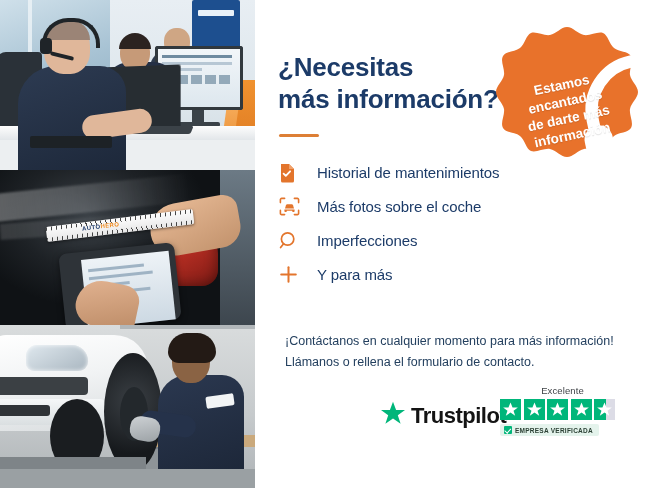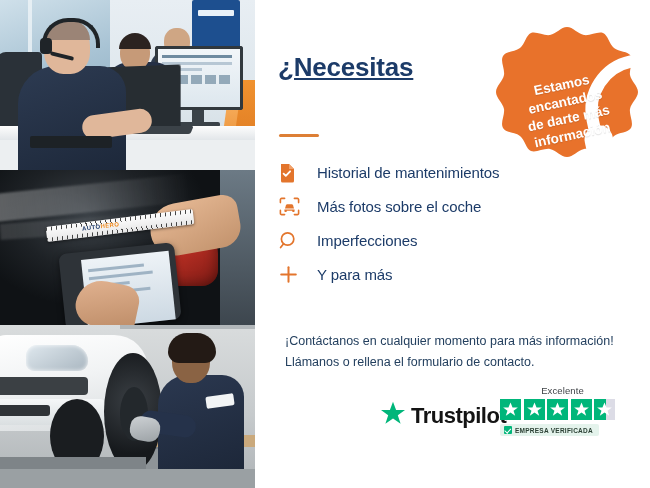--- a/index.html
+++ b/index.html
@@ -356,21 +356,21 @@
     left: 23px;
     top: 52px;
     width: 250px;
     margin: 0;
     font-size: 26px;
     line-height: 1.22;
     font-weight: bold;
     color: #1c3b68;
     letter-spacing: -0.2px;
   }
-  .heading .line { display: block; text-decoration: underline; }
+  .heading .line { display: block; }
 
   .rule {
     position: absolute;
     left: 24px;
     top: 134px;
     width: 40px;
     height: 3px;
     background: #dd7f35;
     border-radius: 2px;
   }
@@ -634,20 +634,21 @@
       <div class="p3-glove"></div>
       <div class="p3-lift"></div>
       <div class="p3-floor"></div>
     </div>
   </div>
 
   <div class="content">
 
     <h1 class="heading">
       <span class="line">¿Necesitas</span>
+      <span class="line">más información?</span>
     </h1>
 
     <div class="rule"></div>
 
     <div class="badge">
       <svg viewBox="0 0 148 148" xmlns="http://www.w3.org/2000/svg">
         <path fill="#e8722b" d="M74 3
           c6 0 11 7 17 8 6 1 14-4 19-2 5 2 6 11 11 15 5 4 14 3 17 8 3 5-2 13-1 19 1 6 8 11 8 17 0 6-7 11-8 17-1 6 4 14 1 19-3 5-12 4-17 8-5 4-6 13-11 15-5 2-13-3-19-2-6 1-11 8-17 8-6 0-11-7-17-8-6-1-14 4-19 2-5-2-6-11-11-15-5-4-14-3-17-8-3-5 2-13 1-19-1-6-8-11-8-17 0-6 7-11 8-17 1-6-4-14-1-19 3-5 12-4 17-8 5-4 6-13 11-15 5-2 13 3 19 2 6-1 11-8 17-8z"></path>
       </svg>
       <div class="badge-icon">

